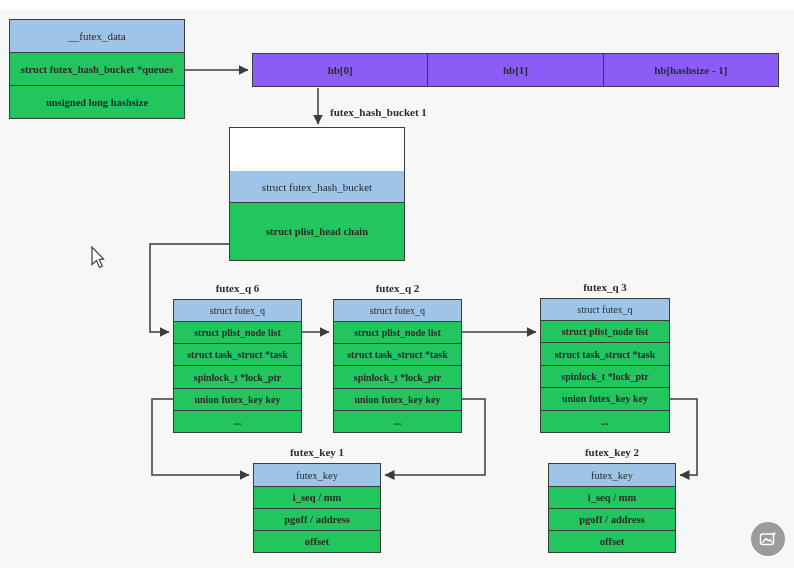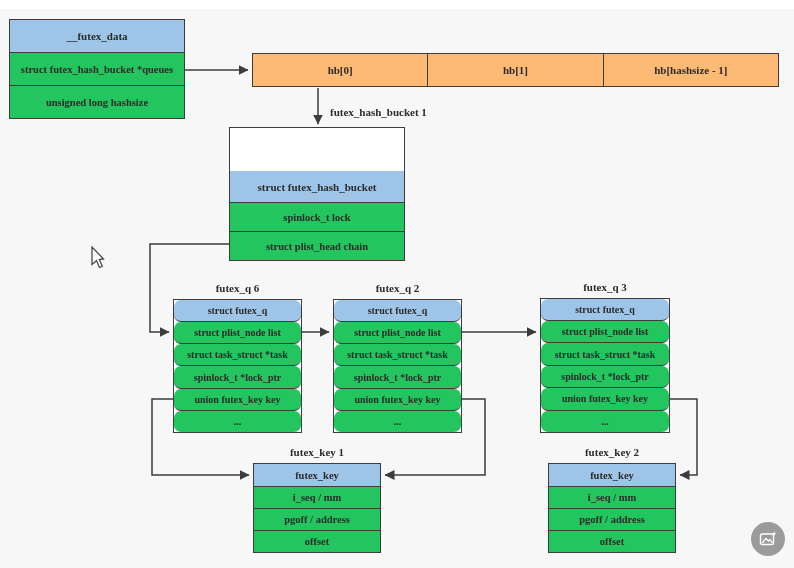--- a/index.html
+++ b/index.html
@@ -9,34 +9,34 @@
     font-family:"Liberation Serif","DejaVu Serif",serif;
     color:#2b2b2b;
   }
   .top-strip{position:absolute;left:0;top:0;width:794px;height:9px;background:#ffffff;}
   .struct-box{
     position:absolute;display:flex;flex-direction:column;
     border:1.5px solid #3c3c3c;background:#ffffff;box-sizing:border-box;
   }
   .struct-box .hdr{
     background:#9ec5e8;display:flex;align-items:center;justify-content:center;
-    font-weight:700;border-bottom:1px solid #3c3c3c;flex:none;
+    font-weight:400;border-bottom:1px solid #3c3c3c;flex:none;
   }
   .struct-box .row{
     display:flex;align-items:center;justify-content:center;
     font-weight:700;border-bottom:1px solid #3c3c3c;flex:1;
     background:#22c55e;white-space:nowrap;
   }
   .struct-box .row:last-child{border-bottom:none;}
   .fs-lg{font-size:11px;}
   .fs-md{font-size:10.5px;}
-  .fs-sm{font-size:10px;border-radius:7px;}
+  .fs-sm{font-size:10px;}
   .hb-array{
     position:absolute;left:252px;top:53px;width:527px;height:34px;
-    display:flex;border:1.5px solid #3c3c3c;background:#fdba74;box-sizing:border-box;
+    display:flex;border:1.5px solid #3c3c3c;background:#8b5cf6;box-sizing:border-box;
   }
   .hb-cell{
     flex:1;display:flex;align-items:center;justify-content:center;
     font-weight:700;font-size:11px;border-right:1px solid #3c3c3c;
   }
   .hb-cell:last-child{border-right:none;}
   .diagram-label{
     position:absolute;font-weight:700;font-size:11px;white-space:nowrap;
     text-align:center;
   }
@@ -78,21 +78,20 @@
 
 <div class="hb-array">
   <div class="hb-cell">hb[0]</div>
   <div class="hb-cell">hb[1]</div>
   <div class="hb-cell">hb[hashsize - 1]</div>
 </div>
 
 <div class="diagram-label" style="left:330px;top:106px;">futex_hash_bucket 1</div>
 <div class="struct-box" style="left:229px;top:127px;width:176px;height:134px;">
   <div class="hdr fs-lg" style="height:31px;margin-top:43px;">struct futex_hash_bucket</div>
-  <div class="row fs-md">spinlock_t lock</div>
   <div class="row fs-md">struct plist_head chain</div>
 </div>
 
 <div class="diagram-label" style="left:173px;top:282px;width:129px;">futex_q 6</div>
 <div class="struct-box" style="left:173px;top:299px;width:129px;height:134px;">
   <div class="hdr fs-sm" style="height:21px;">struct futex_q</div>
   <div class="row fs-sm">struct plist_node list</div>
   <div class="row fs-sm">struct task_struct *task</div>
   <div class="row fs-sm">spinlock_t *lock_ptr</div>
   <div class="row fs-sm">union futex_key key</div>

